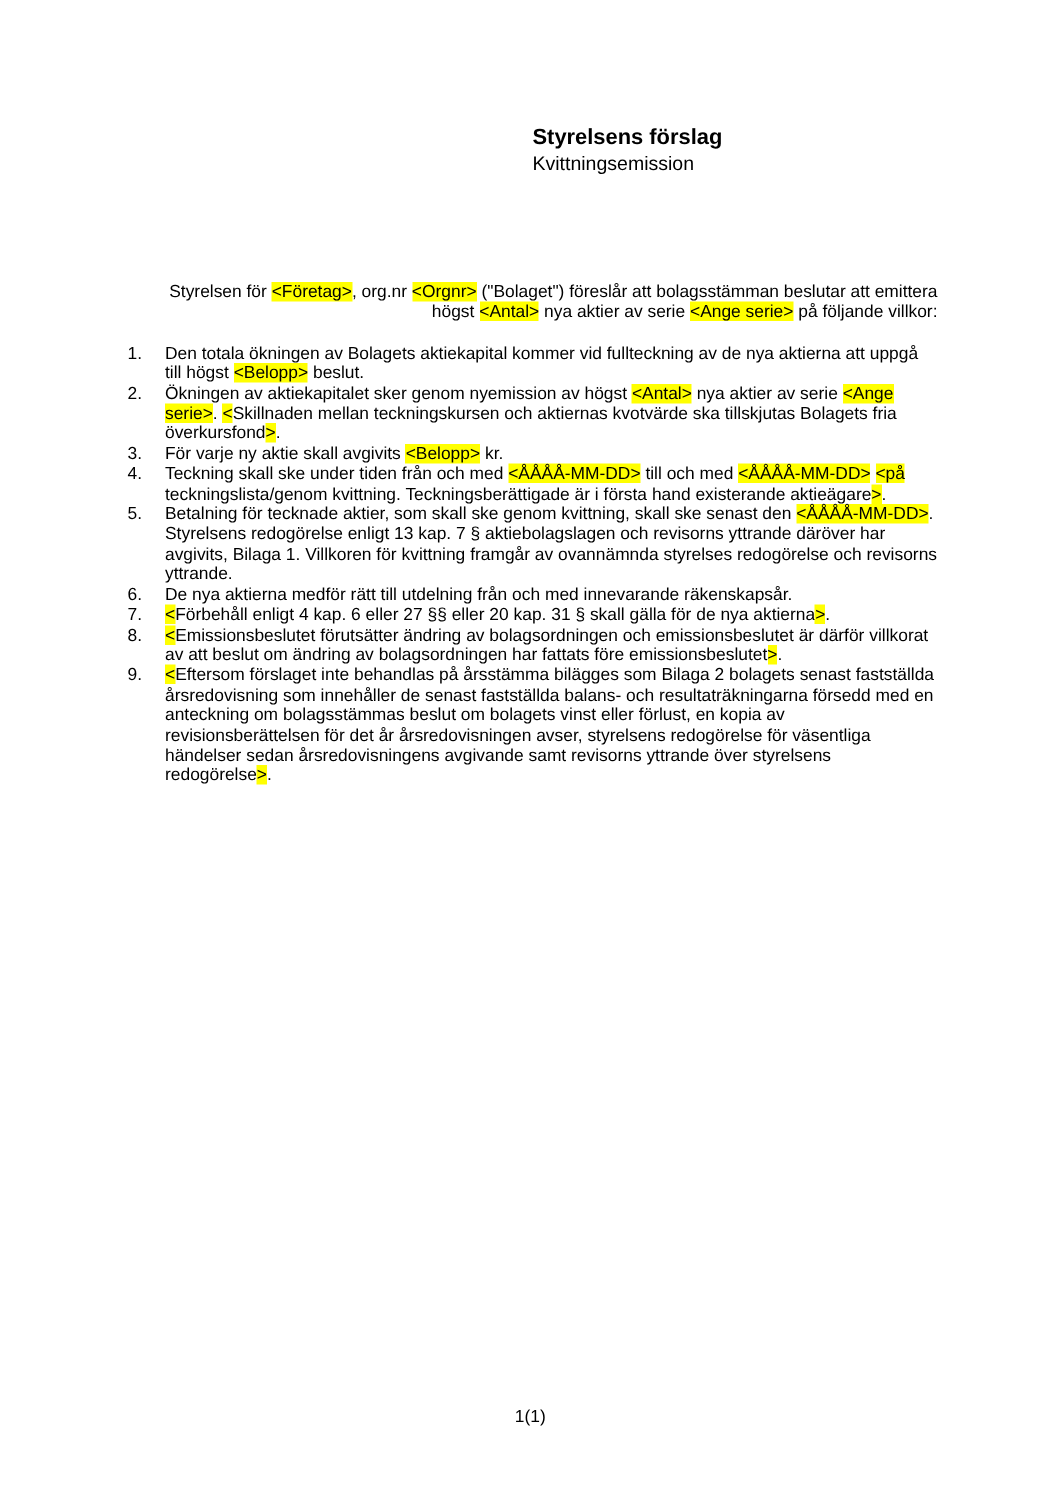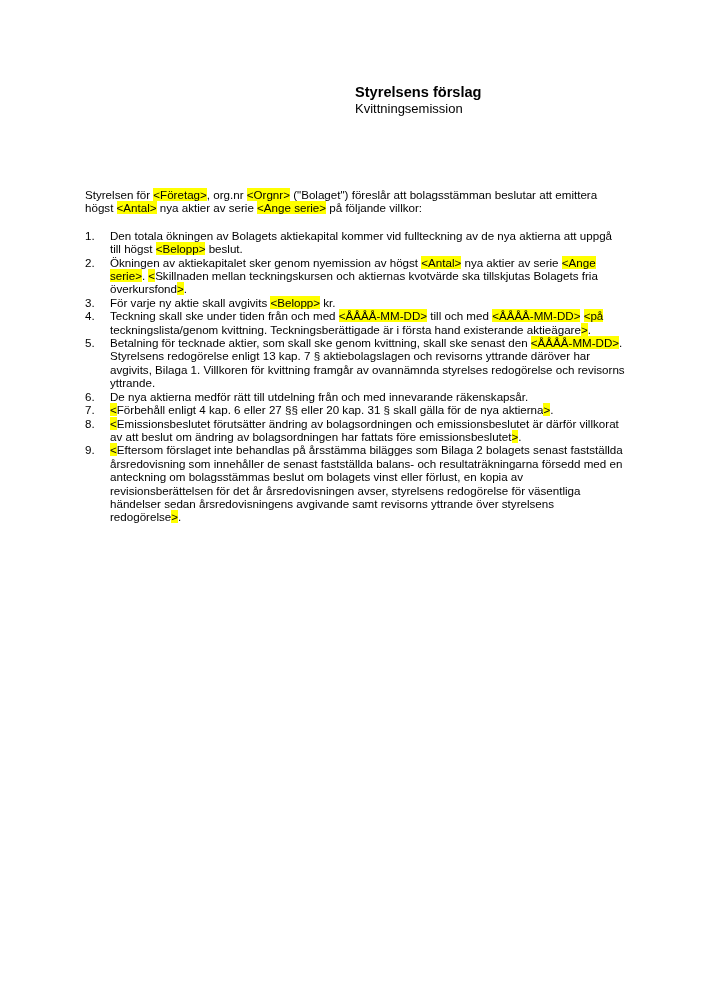--- a/index.html
+++ b/index.html
@@ -9,21 +9,21 @@
     background:#ffffff;color:#000000;
     font-family:"Liberation Sans",sans-serif;
     font-size:11.6px;line-height:13.4px;
     overflow:hidden;
     border-radius:15px;
   }
   .title-block{position:absolute;left:355px;top:84px;}
   .title{font-size:14.6px;font-weight:bold;line-height:17px;white-space:nowrap;}
   .subtitle{font-size:13px;line-height:15px;white-space:nowrap;}
   .content{position:absolute;left:85px;top:188px;width:540px;}
-  .intro{margin:0 0 14px 0;}
+  .intro{margin:0 0 14px 0;text-align:right;}
   .list{margin:0;}
   .list-item{display:flex;}
   .num{flex:0 0 25px;width:25px;}
   .item-text{flex:1;}
   .closing{margin:20px 0 0 0;}
   .hl{background:#ffff00;}
   .footer{
     position:absolute;left:0;top:938px;width:707px;
     text-align:center;font-size:11.6px;
   }
@@ -72,13 +72,14 @@
           <div class="num">8.</div>
           <div class="item-text"><span class="hl" style="background: rgb(255, 255, 0);">&lt;</span><span>Emissionsbeslutet förutsätter ändring av bolagsordningen och emissionsbeslutet är därför villkorat av att beslut om ändring av bolagsordningen har fattats före emissionsbeslutet</span><span class="hl" style="background: rgb(255, 255, 0);">&gt;</span><span>.</span></div>
         </div>
         <div class="list-item">
           <div class="num">9.</div>
           <div class="item-text"><span class="hl" style="background: rgb(255, 255, 0);">&lt;</span><span>Eftersom förslaget inte behandlas på årsstämma bilägges som Bilaga 2 bolagets senast fastställda årsredovisning som innehåller de senast fastställda balans- och resultaträkningarna försedd med en anteckning om bolagsstämmas beslut om bolagets vinst eller förlust, en kopia av revisionsberättelsen för det år årsredovisningen avser, styrelsens redogörelse för väsentliga händelser sedan årsredovisningens avgivande samt revisorns yttrande över styrelsens redogörelse</span><span class="hl" style="background: rgb(255, 255, 0);">&gt;</span><span>.</span></div>
         </div>
       </div>
   </div>
 
+  <div class="footer">1(1)</div>
 </div>
 
 </body></html>

